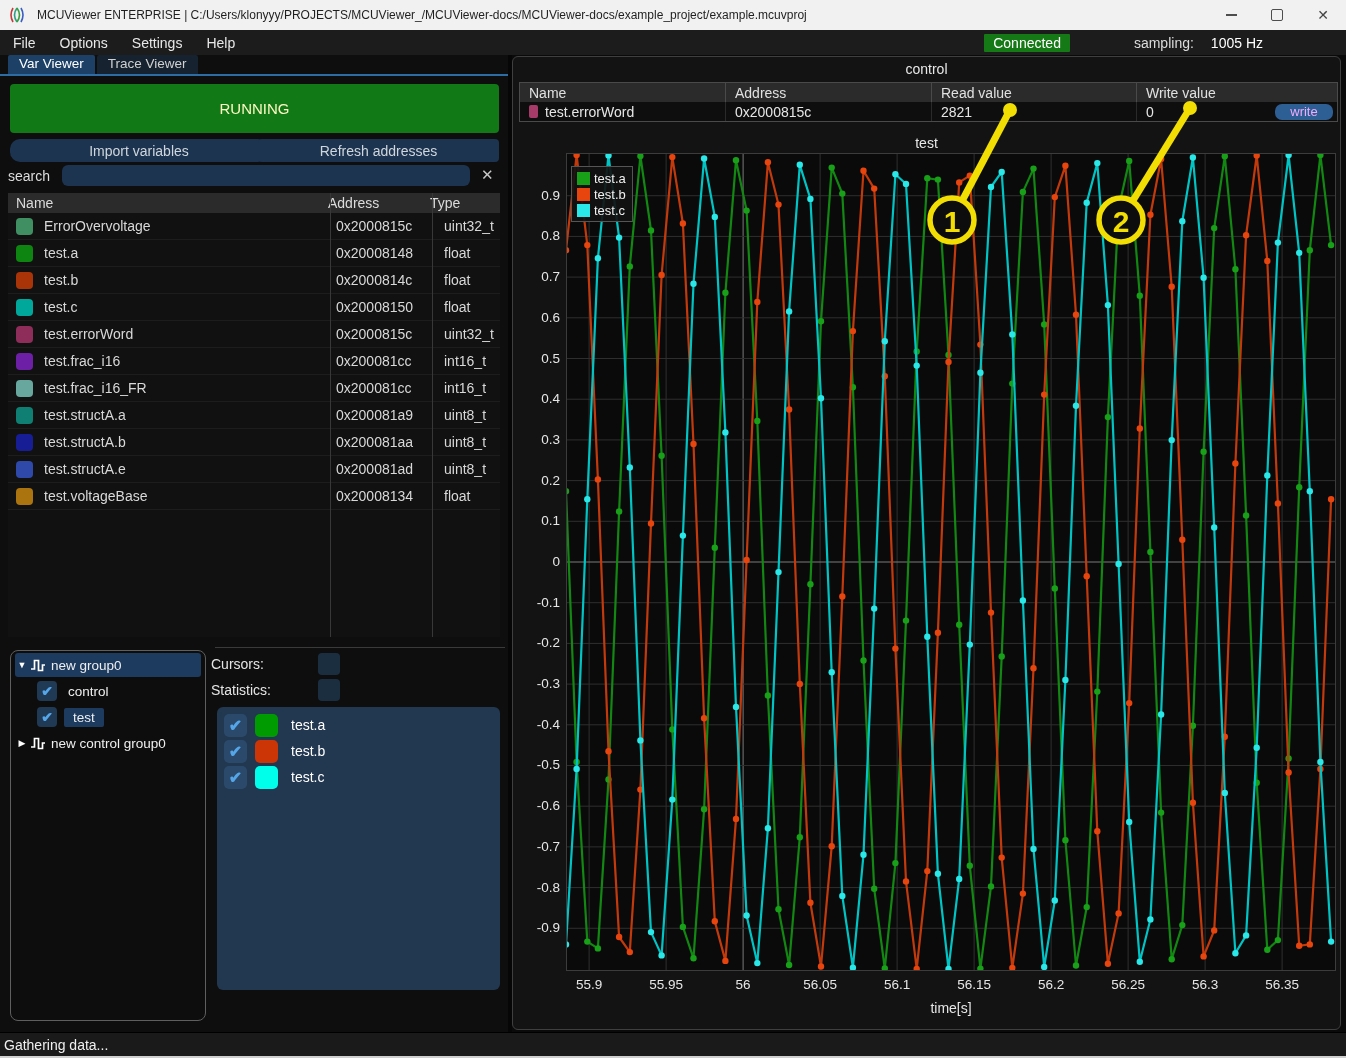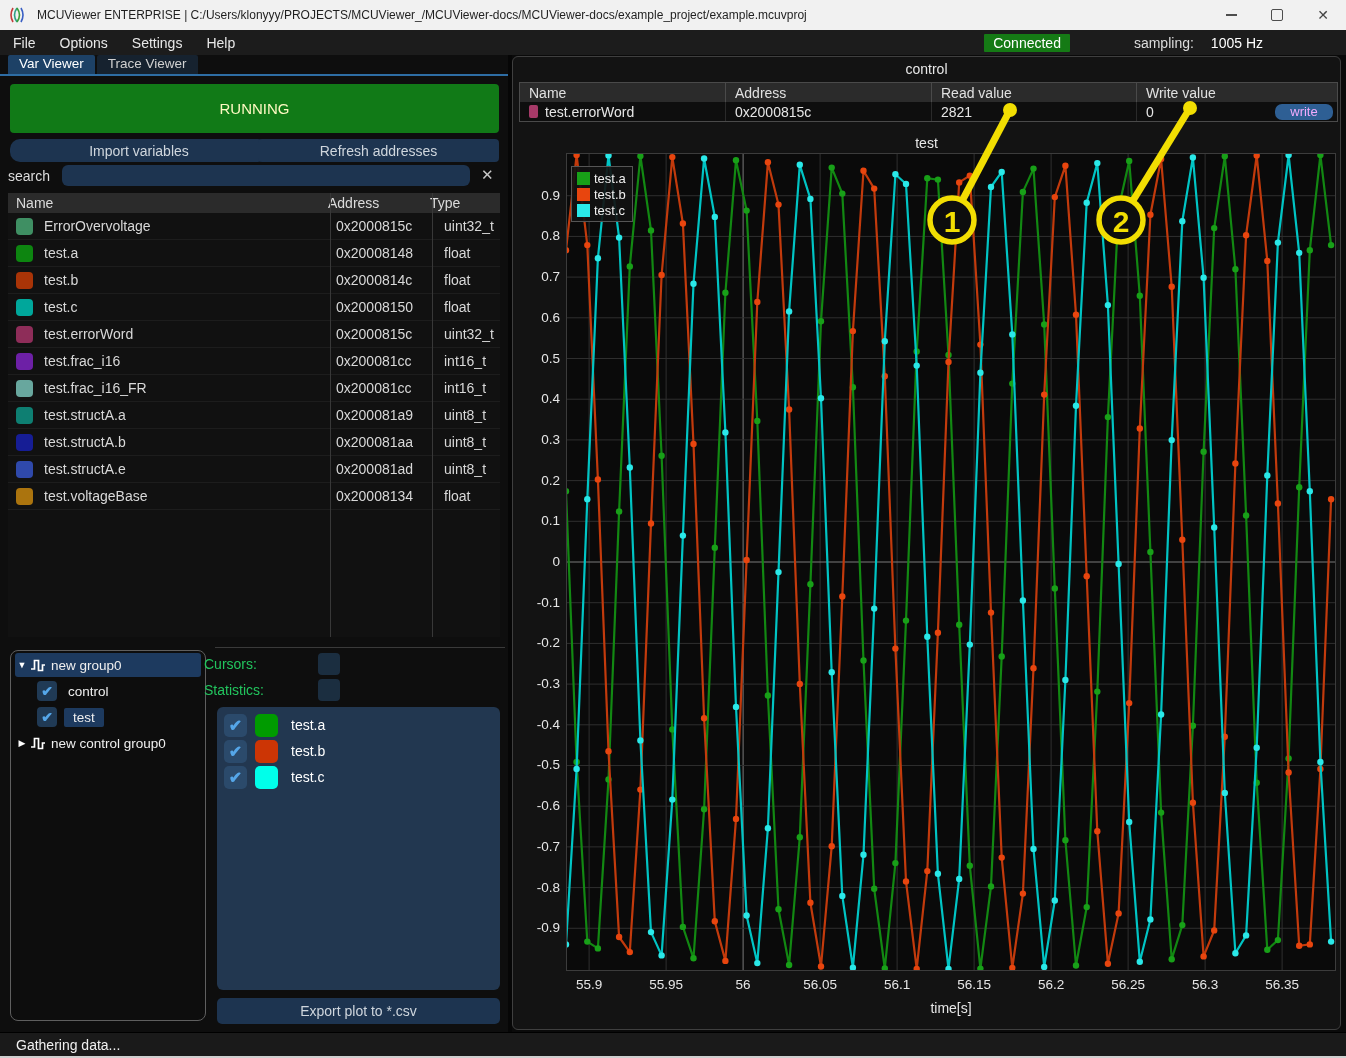--- a/index.html
+++ b/index.html
@@ -22,21 +22,21 @@
   .menu-right{margin-left:auto;display:flex;align-items:center;padding-right:83px;}
   .badge-connected{background:#157a15;color:#fff;padding:1px 9px;border-radius:1px;}
   .sampling-label{margin-left:64px;color:#dcdcdc;}
   .sampling-value{margin-left:17px;color:#fff;}
   
   .left-panel{position:absolute;left:0;top:55px;width:508px;height:977px;background:#0e0e0e;}
   .splitter{position:absolute;left:508px;top:55px;width:4px;height:977px;background:#060606;}
   .right-panel{position:absolute;left:512px;top:56px;width:829px;height:974px;background:#131313;
                border:1px solid #3f3f3f;border-radius:6px;box-sizing:border-box;}
   .statusbar{position:absolute;left:0;top:1032px;width:1346px;height:24px;background:#1a1a1a;
-             border-top:1px solid #000;display:flex;align-items:center;padding-left:16px;box-sizing:border-box;color:#f0f0f0;}
+             border-top:1px solid #000;display:flex;align-items:center;padding-left:4px;box-sizing:border-box;color:#f0f0f0;}
   .bottom-strip{position:absolute;left:0;top:1056px;width:1346px;height:2px;background:#cfcfcf;}
   
   .tabbar{position:absolute;left:0;top:0;width:100%;height:20px;display:flex;gap:2px;padding-left:8px;box-sizing:border-box;}
   .tab{padding:1px 11px;font-size:13.5px;border-radius:2px 2px 0 0;background:#16222f;color:#d0d0d0;}
   .tab.active{background:#1d4166;color:#fff;}
   .tab-underline{position:absolute;left:0;top:19px;width:100%;height:2px;background:#2e6da4;}
   
   .btn{display:flex;align-items:center;justify-content:center;border-radius:4px;background:#1d3450;color:#cfd6dd;}
   .running-btn{position:absolute;left:10px;top:29px;width:489px;height:49px;background:#117a17;color:#fef9c3;font-size:15px;}
   .import-btn{position:absolute;left:10px;top:84px;width:258px;height:23px;border-radius:10px;}
@@ -54,21 +54,21 @@
   .vt-addr{width:102px;flex:none;padding-left:6px;}
   .vt-type{flex:1;padding-left:6px;}
   
   .tree-box{position:absolute;left:10px;top:595px;width:196px;height:371px;border:1px solid #5f5f5f;border-radius:8px;background:#0d0d0d;box-sizing:border-box;}
   .tree-row{display:flex;align-items:center;height:24px;margin:2px 4px;font-size:13.5px;color:#eee;white-space:nowrap;}
   .tree-row .arrow{width:14px;text-align:center;font-size:9px;color:#fff;flex:none;}
   .tree-sel{background:#1d3a5f;border-radius:3px;}
   .cb{display:flex;align-items:center;justify-content:center;background:#203a55;border-radius:4px;color:#55a6e8;font-weight:bold;}
   .cb.small{width:20px;height:20px;font-size:14px;}
   .opts-sep{position:absolute;left:215px;top:592px;width:290px;height:1px;background:#3a3a3a;}
-  .opt-label{position:absolute;left:204px;color:#22c55e;}
+  .opt-label{position:absolute;left:211px;color:#e5e5e5;}
   .opt-cb{position:absolute;left:318px;width:22px;height:22px;background:#1b2e40;border-radius:4px;}
   .series-panel{position:absolute;left:217px;top:652px;width:283px;height:283px;background:#223750;border-radius:6px;padding-top:5px;box-sizing:border-box;}
   .series-row{display:flex;align-items:center;height:26px;padding-left:7px;color:#fff;}
   .series-cb{width:23px;height:23px;font-size:16px;background:#2b4a6b;border-radius:5px;flex:none;}
   .series-swatch{width:23px;height:23px;border-radius:5px;margin-left:8px;flex:none;}
   .series-label{margin-left:13px;}
   .export-btn{position:absolute;left:217px;top:943px;width:283px;height:26px;border-radius:5px;}
   
   .control-title{position:absolute;left:0;top:4px;width:100%;text-align:center;color:#e8e8e8;}
   .control-table{position:absolute;left:6px;top:25px;width:819px;height:40px;border:1px solid #4a4a4a;box-sizing:border-box;}
@@ -273,21 +273,20 @@
           <div class="cb series-cb">✔</div>
           <div class="series-swatch" style="background: rgb(204, 53, 5);"></div>
           <span class="series-label">test.b</span>
         </div>
         <div class="series-row">
           <div class="cb series-cb">✔</div>
           <div class="series-swatch" style="background: rgb(0, 255, 234);"></div>
           <span class="series-label">test.c</span>
         </div>
       </div>
-    <div class="btn export-btn">Export plot to *.csv</div>
   </div>
 
   <div class="splitter"></div>
 
   <div class="right-panel">
     <div class="control-title">control</div>
 
     <div class="control-table">
       <div class="ct-header">
         <div class="ct-h" style="width:205px;">Name</div>

